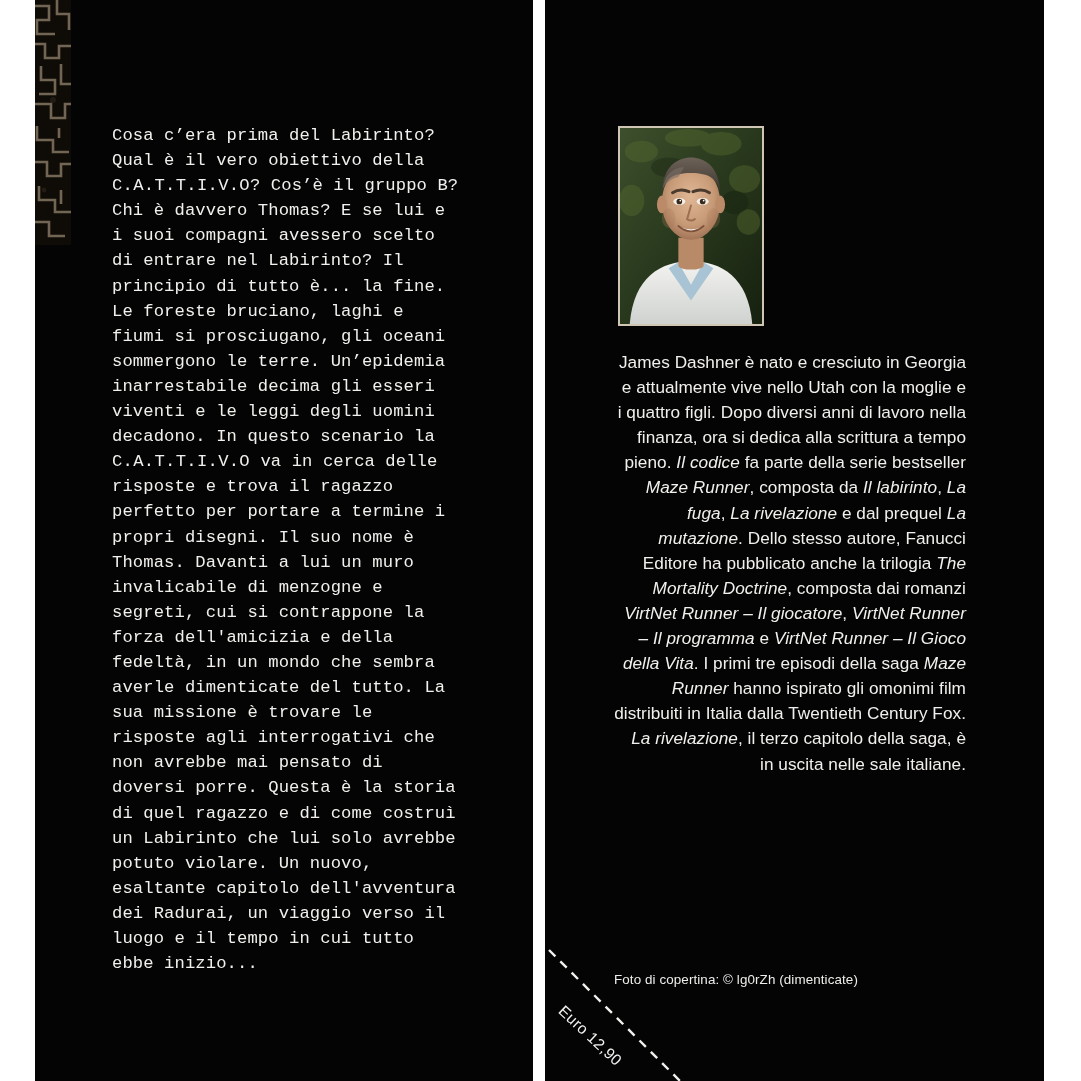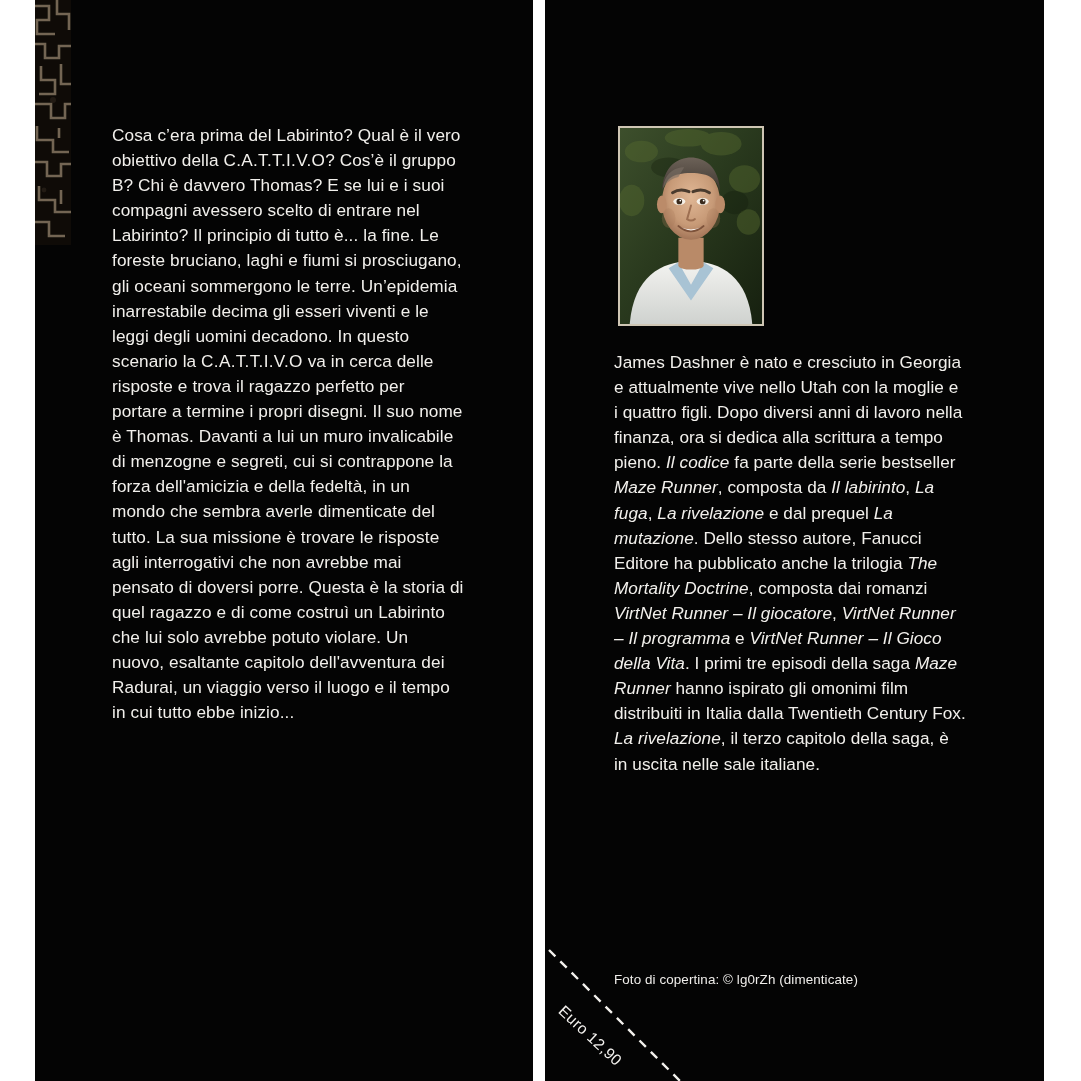--- a/index.html
+++ b/index.html
@@ -22,20 +22,21 @@
 
   
   .panel-left {
     position: absolute;
     left: 35px;
     top: 0;
     width: 498px;
     height: 1081px;
     background: #040404;
     overflow: hidden;
+    font-family: Liberation Mono, monospace;
   }
 
   
   .spine-texture {
     position: absolute;
     left: 0;
     top: 0;
     width: 36px;
     height: 245px;
     opacity: 0.92;
@@ -92,20 +93,21 @@
 
   .bio {
     position: absolute;
     left: 69px;
     top: 350px;
     width: 352px;
     color: #f2f0ec;
     font-size: 17.2px;
     line-height: 25.1px;
     letter-spacing: 0.05px;
+    text-align: right;
   }
   .bio em { font-style: italic; }
 
   .credit {
     position: absolute;
     left: 69px;
     top: 971px;
     color: #efedea;
     font-size: 13.4px;
     line-height: 17px;

